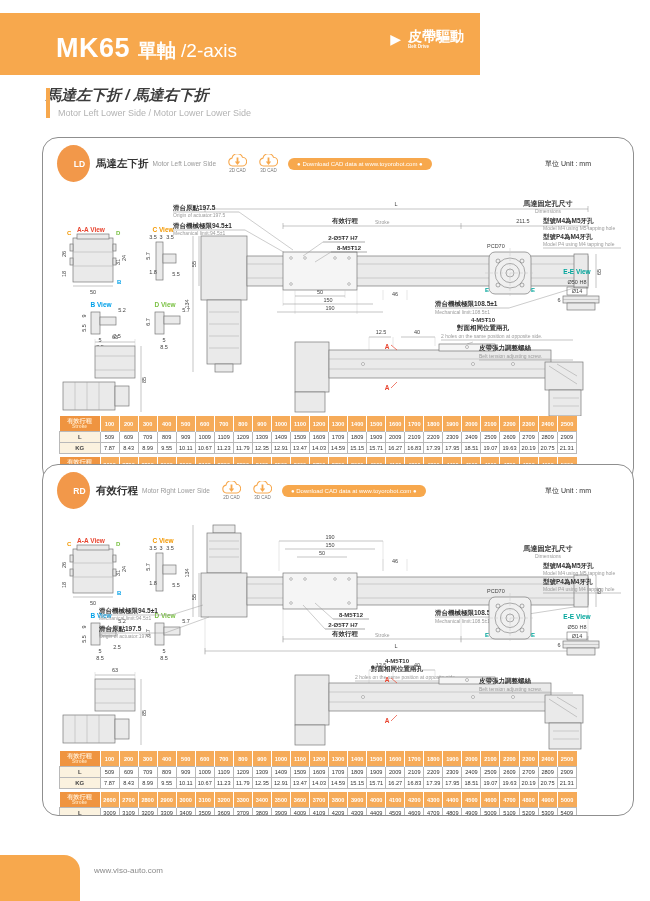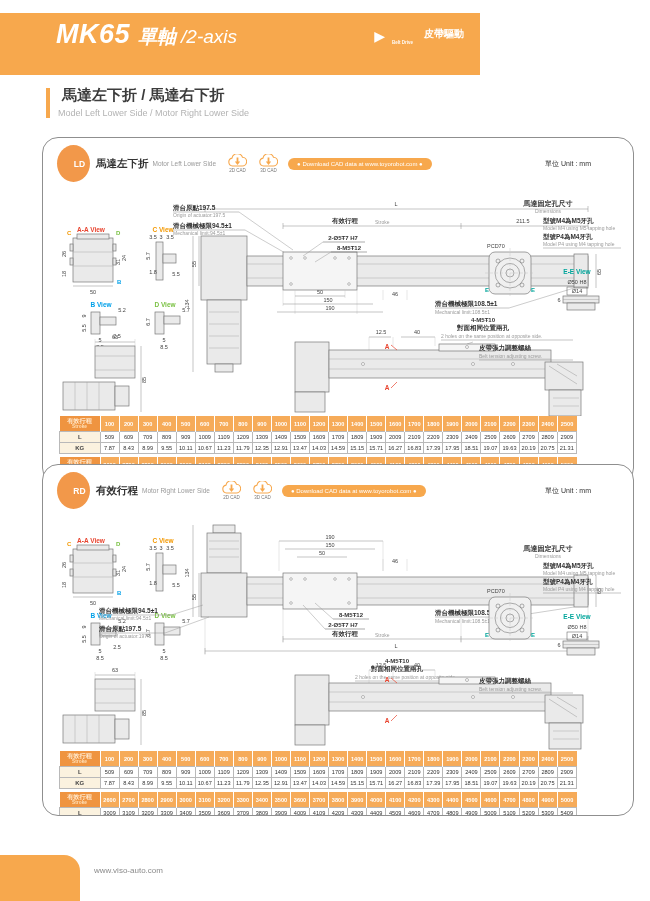--- a/index.html
+++ b/index.html
@@ -1,31 +1,31 @@
 <!DOCTYPE html>
 <html><head>
 <meta charset="utf-8">
 <style>
   html,body{margin:0;padding:0;background:#fff;}
   body{width:650px;height:901px;position:relative;font-family:"Liberation Sans","DejaVu Sans",sans-serif;overflow:hidden;}
   
   .band{position:absolute;left:0;top:13px;width:480px;height:62px;background:#F7A84D;}
-  .band-title{position:absolute;left:56px;top:6px;display:flex;align-items:baseline;color:#fff;font-style:italic;}
+  .band-title{position:absolute;left:56px;top:20px;display:flex;align-items:baseline;color:#fff;}
   .bt-model{font-size:27px;font-weight:bold;letter-spacing:0.5px;}
   .bt-cjk{font-size:19px;font-weight:bold;margin-left:8px;}
   .bt-axis{font-size:19px;margin-left:5px;font-weight:400;}
   .band-badge{position:absolute;right:16px;top:15px;display:flex;align-items:center;gap:7px;color:#fff;}
   .tri{font-size:14px;line-height:1;}
   .bb-txt{display:flex;flex-direction:column;line-height:1.15;}
-  .bb-cjk{font-size:10px;font-weight:bold;margin-left:32px;}
+  .bb-cjk{font-size:14px;font-weight:bold;}
   .bb-en{font-size:4.5px;font-weight:bold;opacity:.95;}
   
   .sect{position:absolute;left:46px;top:86px;}
   .sect-bar{position:absolute;left:0;top:2px;width:4px;height:30px;background:#F7A84D;}
-  .sect-t{margin-left:16px;font-size:15px;font-weight:bold;color:#3c3c3c;}
+  .sect-t{margin-left:0;font-size:15px;font-weight:bold;color:#3c3c3c;font-style:italic;}
   .sect-s{margin-left:12px;font-size:9px;color:#b3b3b3;margin-top:3px;}
   
   .panel{position:absolute;left:42px;width:592px;border:1px solid #8f8f8f;border-radius:16px;background:#fff;overflow:hidden;box-sizing:border-box;}
   .p-head{display:flex;align-items:center;padding:7px 14px 0 14px;}
   .p-badge{width:21px;height:37px;border-radius:50%;background:#F2984A;color:#fff;font-size:8.5px;font-weight:bold;display:flex;align-items:center;justify-content:center;flex:0 0 auto;padding-left:12px;}
   .p-title-cjk{font-size:10.5px;font-weight:bold;color:#333;margin-left:6px;}
   .p-title-en{font-size:6.5px;color:#9a9a9a;margin-left:4px;}
   .cad{display:flex;flex-direction:column;align-items:center;margin-left:12px;}
   .cad-lbl{font-size:4.5px;color:#777;margin-top:1px;}
   .cloudp{fill:none;stroke:#F7A84D;stroke-width:1.1;}
@@ -91,21 +91,21 @@
     <span class="bb-txt">
       <span class="bb-cjk">皮帶驅動</span>
       <span class="bb-en">Belt Drive</span>
     </span>
   </div>
 </div>
 
 <div class="sect">
   <div class="sect-bar"></div>
   <div class="sect-t">馬達左下折 / 馬達右下折</div>
-  <div class="sect-s">Model Left Lower Side / Motor Right Lower Side</div>
+  <div class="sect-s">Motor Left Lower Side / Motor Lower Lower Side</div>
 </div>
 
 <section class="panel" style="top:137px;height:347px;">
   <div class="p-head">
     <div class="p-badge">LD</div>
     <div class="p-title-cjk">馬達左下折</div>
     <div class="p-title-en">Motor Left Lower Side</div>
     <div class="cad">
       <svg width="19" height="13" viewBox="0 0 19 13">
           <path class="cloudp" d="M4.5,12 a4,4 0 0 1 -0.5,-7.9 A5.5,5.5 0 0 1 14.5,3.2 A3.6,3.6 0 0 1 14,12 z"></path>

